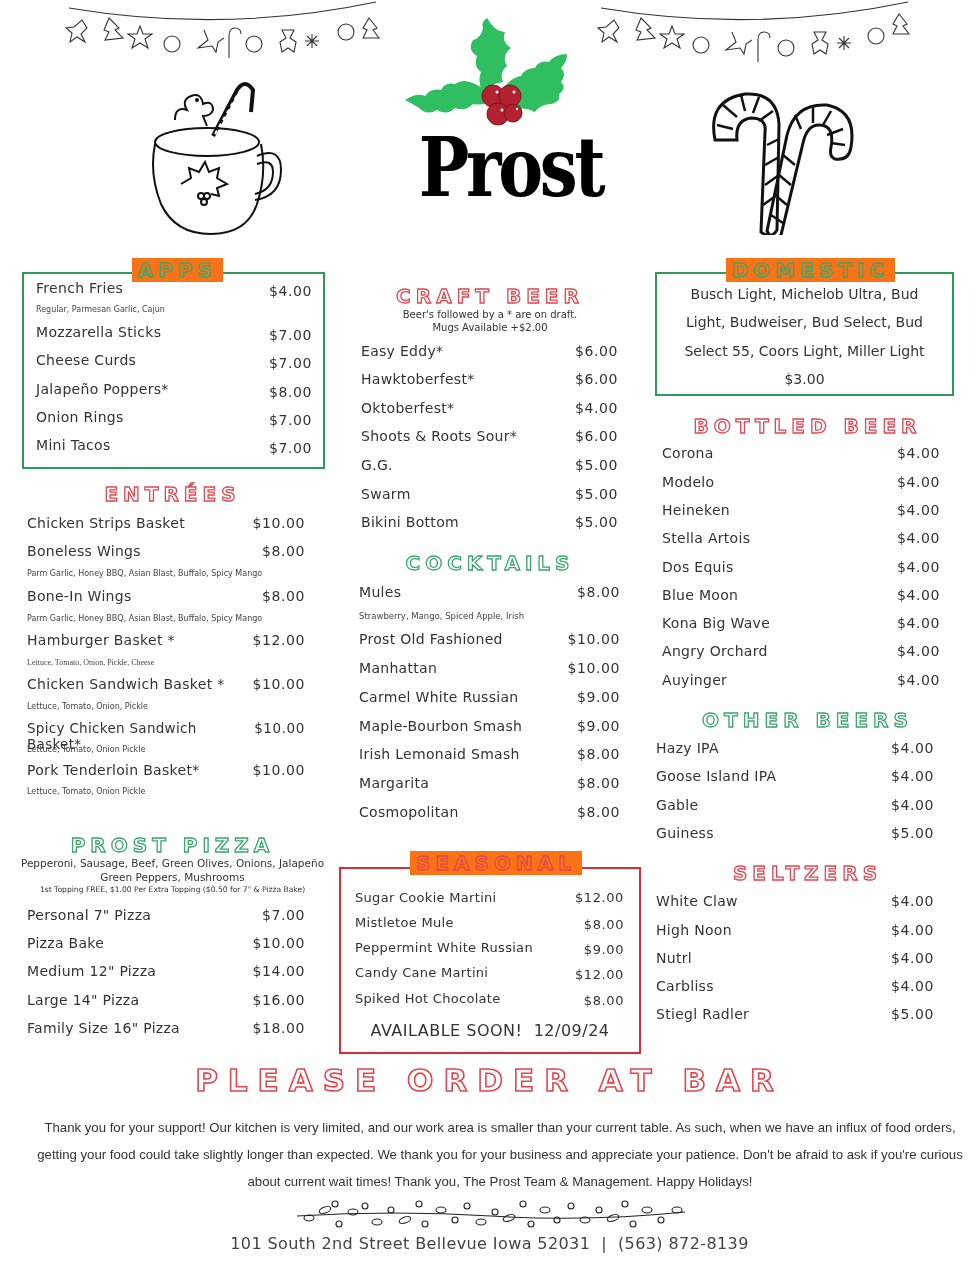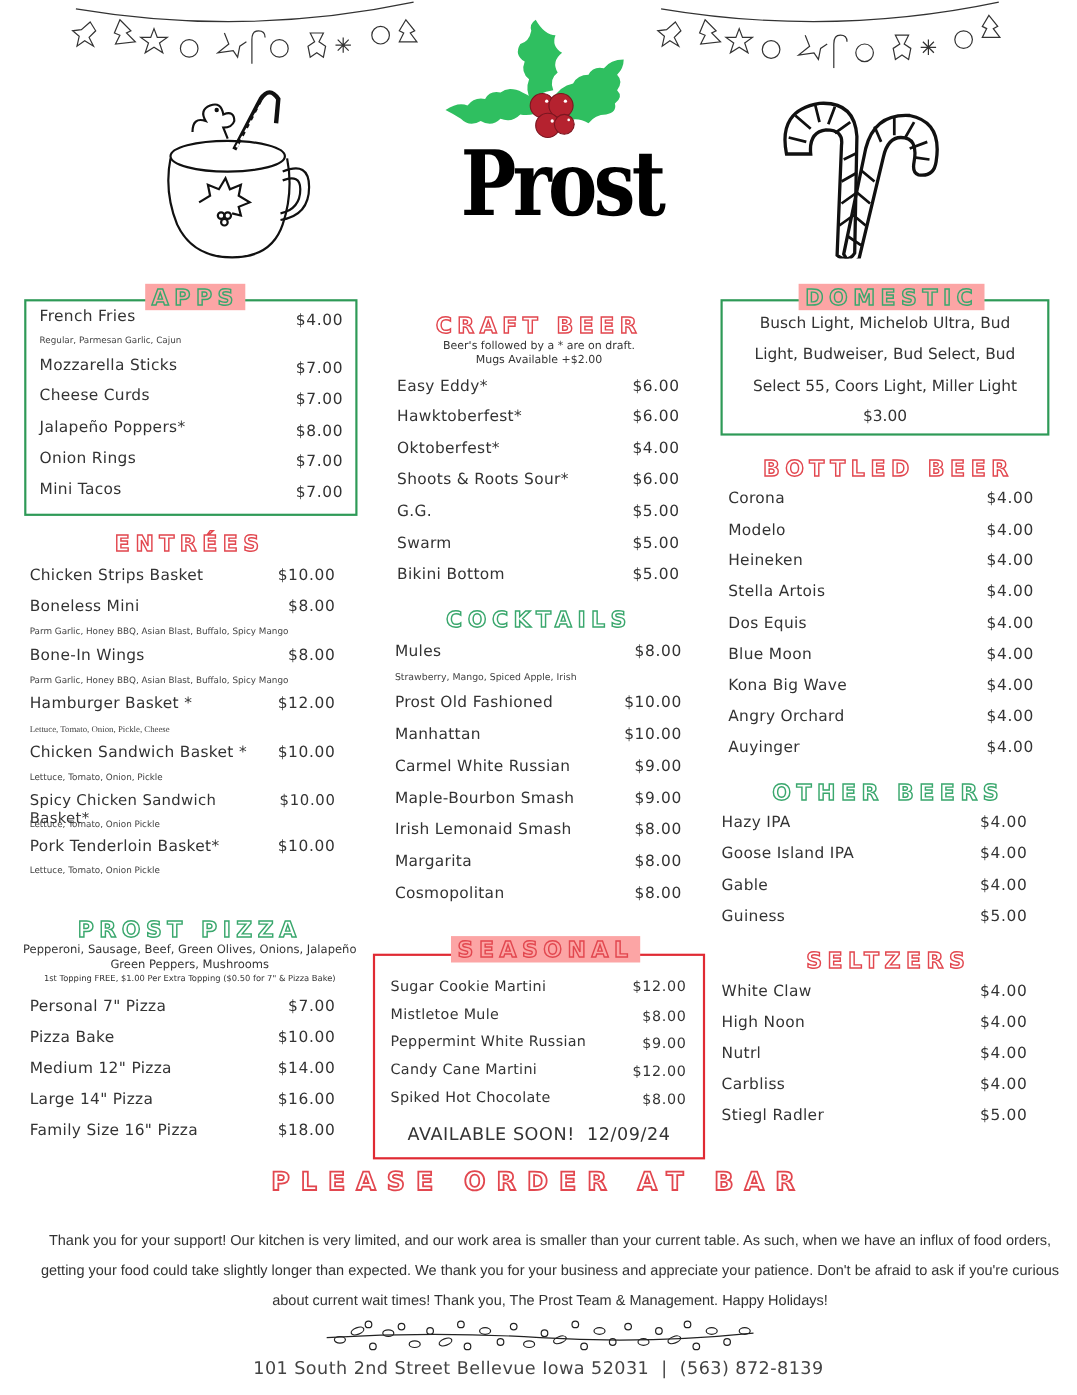--- a/index.html
+++ b/index.html
@@ -8,21 +8,21 @@
 
   .abs { position: absolute; }
 
   
   .hdr {
     position: absolute;
     font-family: "DejaVu Sans", sans-serif;
     font-weight: bold;
     letter-spacing: 5px;
     text-align: center;
-    background: #fca5a5;
+    background: #f97316;
     padding: 0 6px;
     white-space: nowrap;
   }
   .hdr.green { color: #3aa76d; }
   .hdr.red { color: #e2474f; }
   .hdr .outline {
     color: transparent;
     -webkit-text-stroke: 1.3px currentColor;
   }
   .hdr.green .outline { -webkit-text-stroke-color: #3aa76d; }
@@ -48,21 +48,21 @@
 
   .box-green { position: absolute; border: 2.5px solid #2e9a57; }
   .box-red { position: absolute; border: 2px solid #e02a33; }
 
   .center-text { position: absolute; text-align: center; font-family: "DejaVu Sans", sans-serif; color: #333; }
 
   .footer-title {
     position: absolute; left: 0; width: 979px; top: 1062px;
     text-align: center;
     font-family: "DejaVu Sans", sans-serif; font-weight: bold;
-    font-size: 23px; letter-spacing: 10px;
+    font-size: 31px; letter-spacing: 10px;
     color: transparent; -webkit-text-stroke: 1.6px #e2474f;
   }
   .footer-para {
     position: absolute; left: 30px; width: 940px; top: 1114px;
     text-align: center;
     font-family: "Liberation Sans", sans-serif; font-size: 13.2px;
     line-height: 27px; color: #333;
   }
   .address {
     position: absolute; left: 0; width: 979px; top: 1234px; text-align: center;
@@ -183,21 +183,21 @@
     <span class="price" style="position:relative;top:3px;">$7.00</span>
   </div>
 
 <div class="hdr red" style="left:0;width:345px;top:482px;font-size:20px;background:transparent;"><span class="outline">ENTRÉES</span></div>
 
 <div class="row" style="left:27px;top:515px;width:278px;">
     <span>Chicken Strips Basket</span>
     <span class="price">$10.00</span>
   </div>
 <div class="row" style="left:27px;top:543px;width:278px;">
-    <span>Boneless Mini</span>
+    <span>Boneless Wings</span>
     <span class="price">$8.00</span>
   </div>
 <div class="note" style="left:27px;top:569px;">Parm Garlic, Honey BBQ, Asian Blast, Buffalo, Spicy Mango</div>
 <div class="row" style="left:27px;top:588px;width:278px;">
     <span>Bone-In Wings</span>
     <span class="price">$8.00</span>
   </div>
 <div class="note" style="left:27px;top:614px;">Parm Garlic, Honey BBQ, Asian Blast, Buffalo, Spicy Mango</div>
 <div class="row" style="left:27px;top:632px;width:278px;">
     <span>Hamburger Basket *</span>

